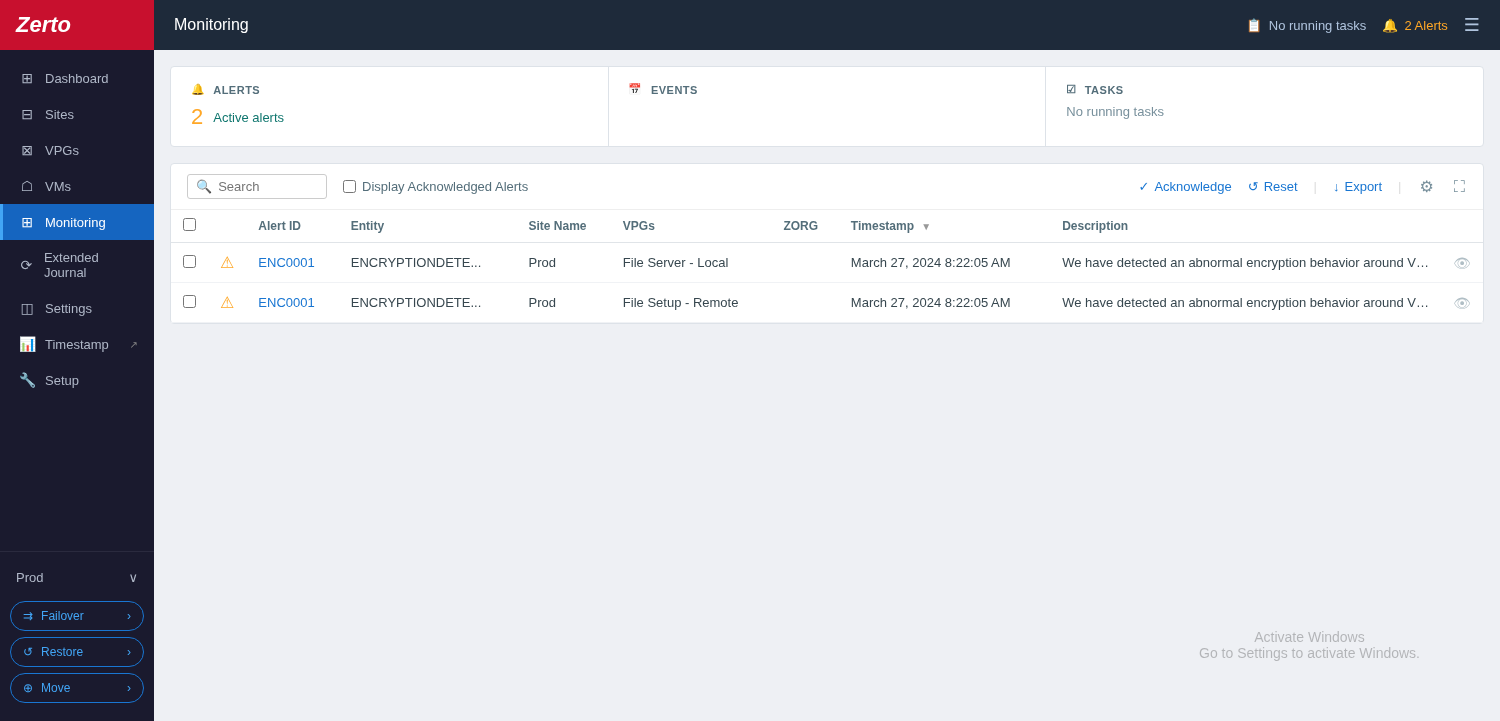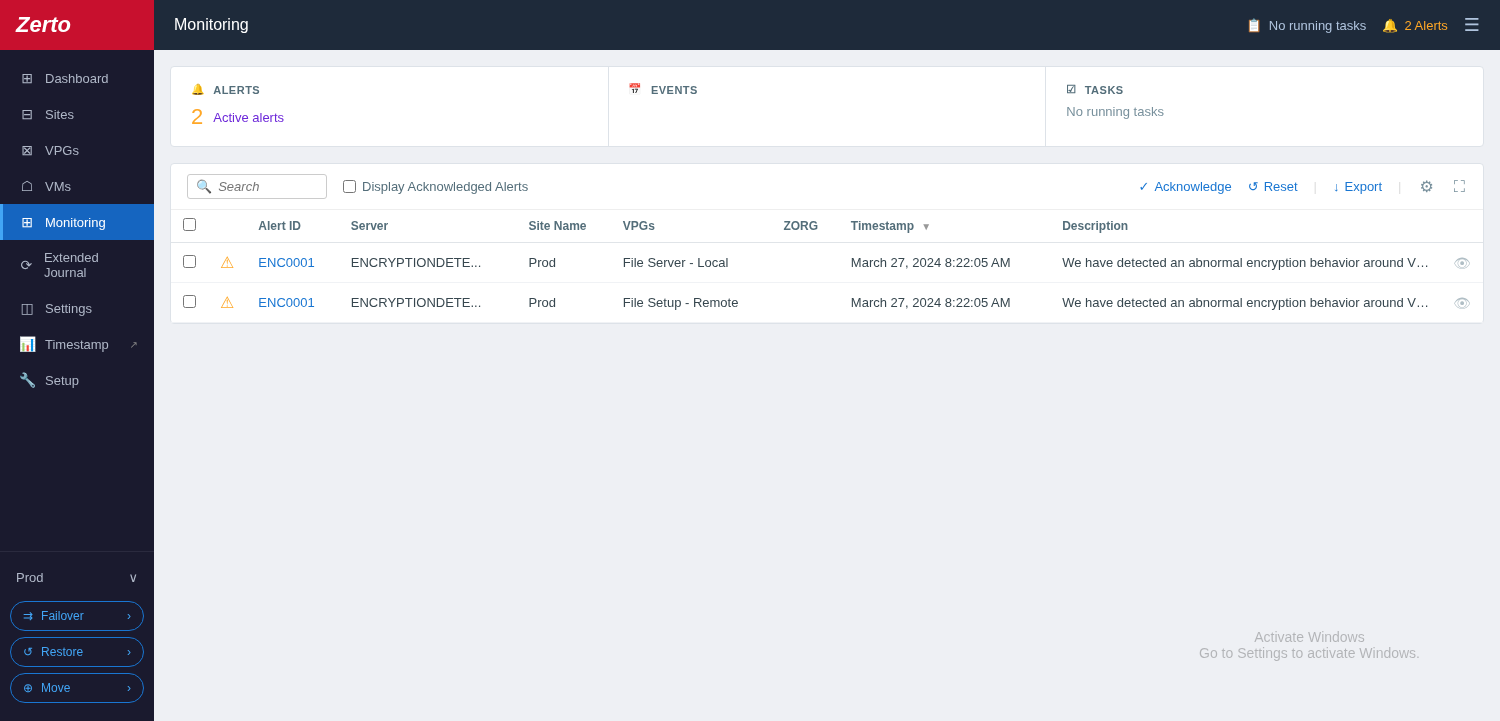--- a/index.html
+++ b/index.html
@@ -162,21 +162,21 @@
     .card-count {
       display: flex;
       align-items: center;
       gap: 10px;
     }
     .card-count .count-num {
       font-size: 22px;
       font-weight: 400;
       color: #ffa726;
     }
-    .card-count .count-label { color: #6d28d9; font-size: 13px; }
+    .card-count .count-label { color: #0f766e; font-size: 13px; }
     .card-events-text { color: #78909c; font-size: 13px; }
     .card-tasks-text { color: #78909c; font-size: 13px; }
 
     
     .alerts-panel {
       background: #fff;
       border: 1px solid #dde2e8;
       border-radius: 4px;
     }
     .alerts-toolbar {
@@ -195,21 +195,20 @@
       gap: 6px;
       background: #fff;
       width: 140px;
     }
     .search-box input {
       border: none;
       outline: none;
       font-size: 13px;
       color: #555;
       width: 100px;
-      font-style: italic;
     }
     .search-icon-svg { color: #999; font-size: 13px; }
     .ack-checkbox-label {
       display: flex;
       align-items: center;
       gap: 6px;
       color: #546e7a;
       font-size: 13px;
       cursor: pointer;
     }
@@ -442,21 +441,21 @@
         <thead>
           <tr>
             <th class="col-check">
               <input type="checkbox" style="">
             </th>
             <th class="col-warn"></th>
             <th>
               <span>Alert ID</span>
             </th>
             <th>
-              <span>Server</span>
+              <span>Entity</span>
             </th>
             <th>
               <span>Site Name</span>
             </th>
             <th>
               <span>VPGs</span>
             </th>
             <th>
               <span>ZORG</span>
             </th>

